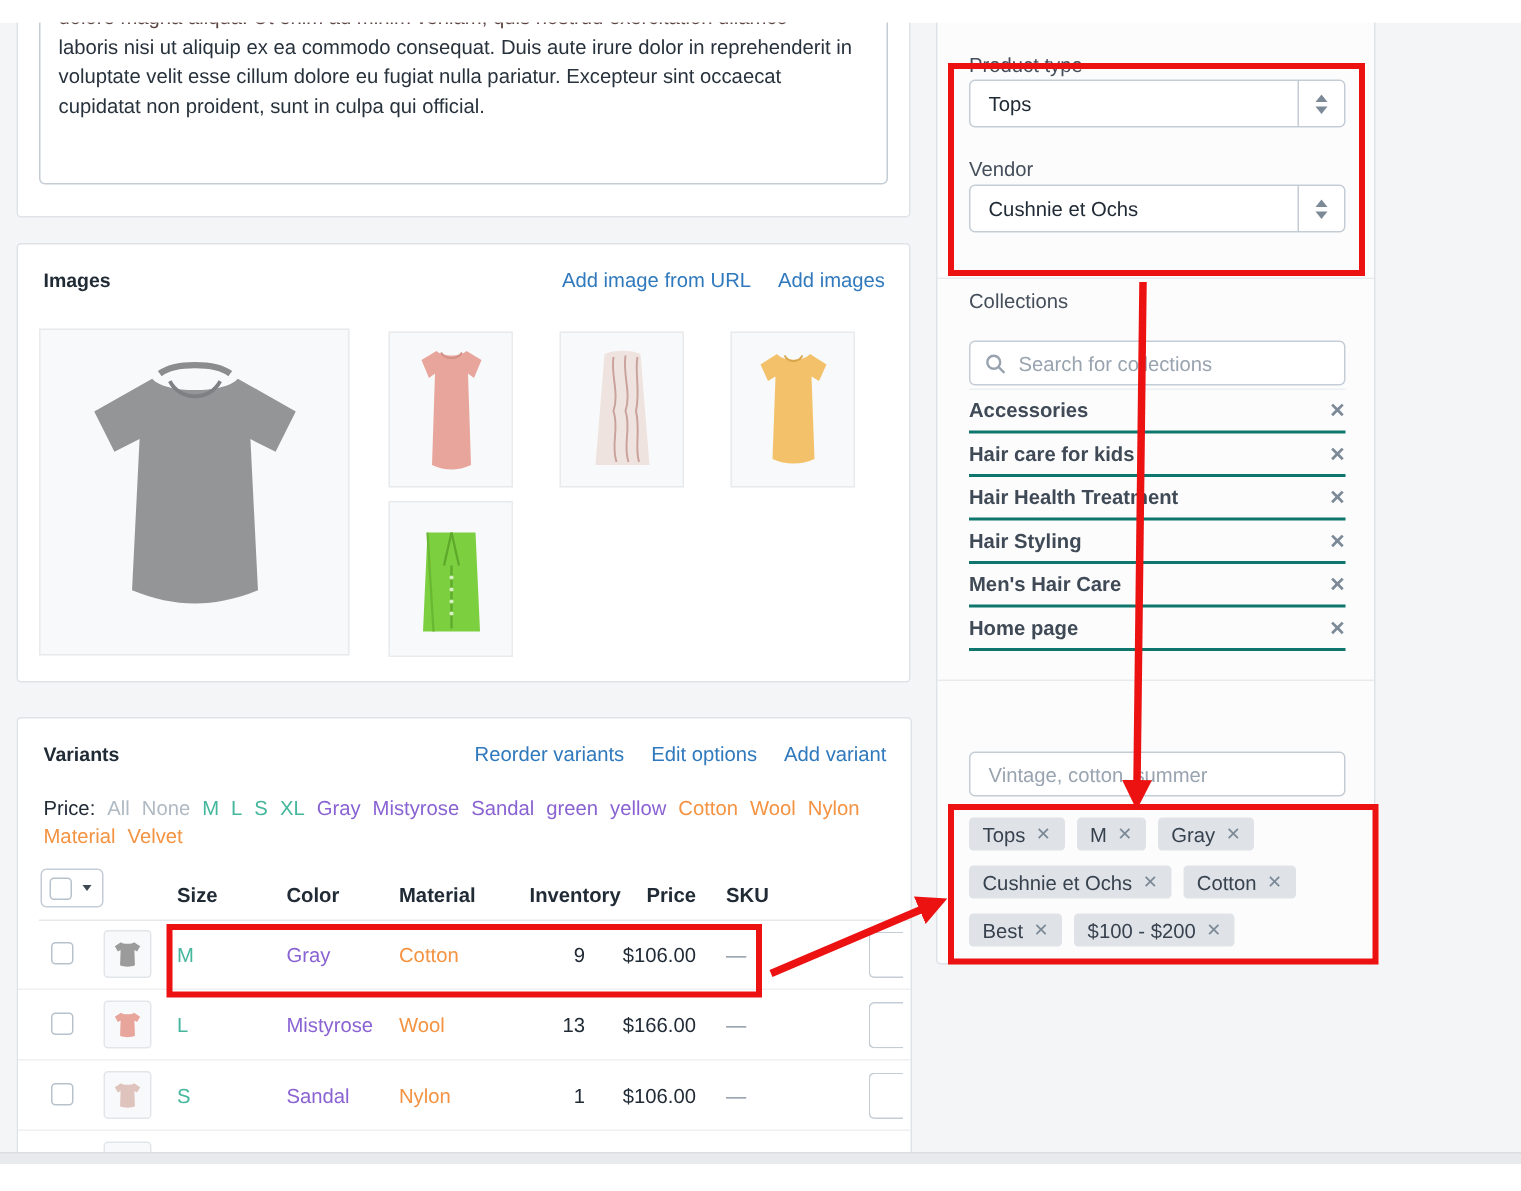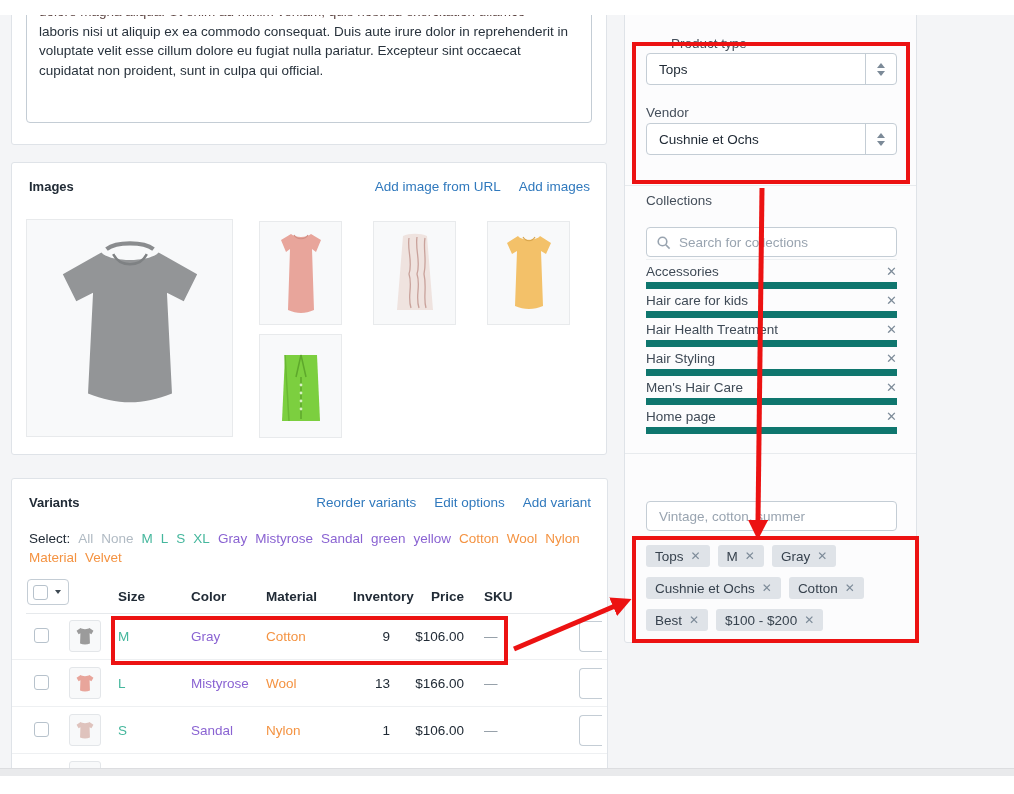--- a/index.html
+++ b/index.html
@@ -63,21 +63,21 @@
   .sb-select .val{flex:1; padding-left:12px; color:#212b36;}
   .stepper{width:31px; align-self:stretch; border-left:1px solid #c4cdd5; display:flex; flex-direction:column; align-items:center; justify-content:center; gap:3px;}
   .arr-up{width:0;height:0;border-left:4px solid transparent;border-right:4px solid transparent;border-bottom:5px solid #7c8a98;}
   .arr-dn{width:0;height:0;border-left:4px solid transparent;border-right:4px solid transparent;border-top:5px solid #7c8a98;}
   .sb-div{position:absolute; left:0; width:100%; border-top:1px solid #e8ebee;}
   .search-input, .tags-input{position:absolute; left:21px; width:251px; height:30px; border:1px solid #c4cdd5; border-radius:4px; background:#fff; font-family:"Liberation Sans",sans-serif; font-size:13.5px; color:#212b36; padding:0 10px 0 32px; outline:none;}
   .tags-input{padding-left:12px;}
   .search-ico{position:absolute; left:31px; z-index:2; pointer-events:none;}
   ::placeholder{color:#99a4b0; opacity:1;}
   .clist{position:absolute; left:21px; width:251px; border-top:1px solid #edf0f2;}
-  .crow{height:29px; display:flex; align-items:center; justify-content:space-between; border-bottom:7px solid #0f766e; color:#3f4a56;}
+  .crow{height:29px; display:flex; align-items:center; justify-content:space-between; border-bottom:2px solid #0f766e; color:#3f4a56;font-weight:bold;}
   .xg{color:#7c8a98; font-size:13px; cursor:pointer; line-height:1;}
   .tags-head{position:absolute; left:21px; width:251px; display:flex; justify-content:space-between; align-items:baseline;}
   .chips{position:absolute; left:21px; width:262px; display:flex; flex-wrap:wrap; column-gap:8px; row-gap:10px;}
   .chip{height:22px; display:inline-flex; align-items:center; gap:7px; padding:0 9px; background:var(--chip-bg); border-radius:3px; color:#37424e; white-space:nowrap;}
 
   .rbox{position:absolute; border:4px solid var(--red); z-index:40; pointer-events:none;}
   .rbox1{left:632px; top:42px; width:278px; height:142px;}
   .rbox2{left:632px; top:536px; width:287px; height:107px;}
   .rbox3{left:111px; top:616px; width:397px; height:49px;}
   .anno-svg{position:absolute; left:0; top:0; z-index:40; pointer-events:none;}
@@ -148,21 +148,21 @@
       <div class="card-head">
         <div class="card-title">Variants</div>
         <div class="head-links">
           <a class="lnk">Reorder variants</a>
           <a class="lnk">Edit options</a>
           <a class="lnk">Add variant</a>
         </div>
       </div>
 
       <div class="select-row">
-        <span class="sel-label">Select:</span>
+        <span class="sel-label">Price:</span>
         <a class="sel-lnk f-mut">All</a>
           <a class="sel-lnk f-mut">None</a>
         <a class="sel-lnk f-size">M</a>
           <a class="sel-lnk f-size">L</a>
           <a class="sel-lnk f-size">S</a>
           <a class="sel-lnk f-size">XL</a>
         <a class="sel-lnk f-col">Gray</a>
           <a class="sel-lnk f-col">Mistyrose</a>
           <a class="sel-lnk f-col">Sandal</a>
           <a class="sel-lnk f-col">green</a>
@@ -245,21 +245,21 @@
             <svg class="mini-shirt sh-blush" viewBox="0 0 24 24">
               <path d="M7.2 3.4 L2.8 6.4 L5 10.2 L7 9.1 L6.6 20.2 C10 21.6 14 21.6 17.4 20.2 L17 9.1 L19 10.2 L21.2 6.4 L16.8 3.4 C15.4 5 8.6 5 7.2 3.4 Z" fill="currentColor"></path>
             </svg>
           </span>
         </div>
       </div>
     </div>
   </div>
 
   <div class="card card-side">
-    <div class="sb-label" style="top:27px;margin-left:25px;">Product type</div>
+    <div class="sb-label" style="top:27px;">Product type</div>
     <div class="sb-select" style="top:44px;">
       <span class="val">Tops</span>
       <span class="stepper">
           <span class="arr-up"></span>
           <span class="arr-dn"></span>
         </span>
     </div>
 
     <div class="sb-label" style="top:96px;">Vendor</div>
     <div class="sb-select" style="top:114px;">

